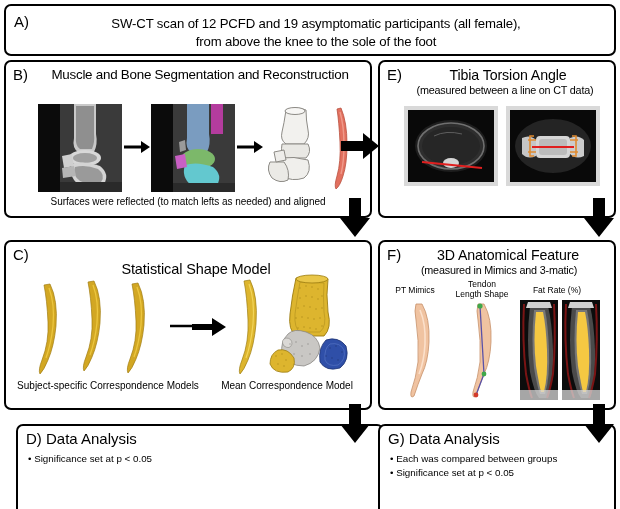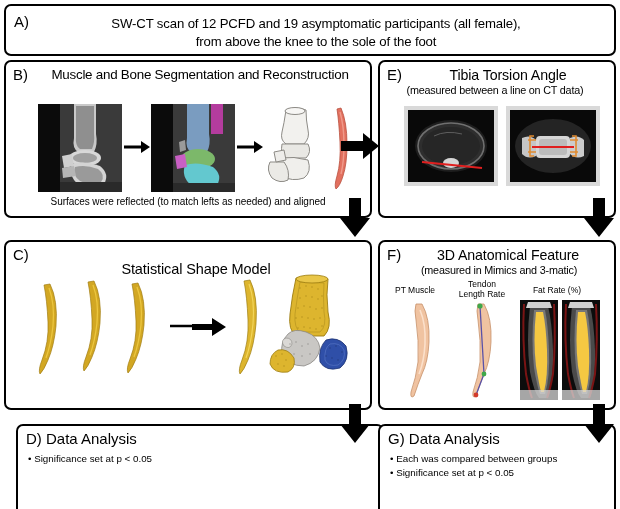--- a/index.html
+++ b/index.html
@@ -90,21 +90,21 @@
   #panelD { left: 16px; top: 424px; width: 368px; height: 91px; padding-left: 27px; }
   #panelD .d-head { position: absolute; left: 8px; top: 4px; font-size: 15px; }
   #panelD ul { position: absolute; left: 10px; top: 26px; list-style: none; }
   #panelD li { font-size: 9.8px; line-height: 1.38; white-space: nowrap; }
   #panelD li::before { content: "• "; }
 
   
   #panelE { left: 378px; top: 60px; width: 238px; height: 158px; }
   #panelE .panel-letter { left: 7px; top: 5px; }
   #panelE .e-title { position: absolute; left: 24px; top: 5px; width: 208px; font-size: 14.2px; }
-  #panelE .e-sub { position: absolute; left: 2px; top: 22px; width: 226px; font-size: 10.8px; letter-spacing: -0.2px;}
+  #panelE .e-sub { position: absolute; left: 12px; top: 22px; width: 226px; font-size: 10.8px; letter-spacing: -0.2px;}
 
   
   #panelF { left: 378px; top: 240px; width: 238px; height: 170px; }
   #panelF .panel-letter { left: 7px; top: 5px; }
   #panelF .f-title { position: absolute; left: 24px; top: 5px; width: 208px; font-size: 14.2px; }
   #panelF .f-sub { position: absolute; left: 4px; top: 22px; width: 230px; font-size: 10.8px; letter-spacing: -0.2px;}
 
   
   #panelG { left: 378px; top: 424px; width: 238px; height: 94px; }
   #panelG .g-head { position: absolute; left: 8px; top: 4px; font-size: 15px; }
@@ -319,32 +319,34 @@
         <circle cx="56" cy="70" r="0.7"></circle>
           <circle cx="62" cy="68" r="0.7"></circle>
           <circle cx="68" cy="72" r="0.7"></circle>
         <circle cx="74" cy="70" r="0.7"></circle>
           <circle cx="60" cy="80" r="0.7"></circle>
           <circle cx="68" cy="82" r="0.7"></circle>
         <circle cx="76" cy="80" r="0.7"></circle>
       </g>
     </svg>
 
+    <div class="cap-left">Subject-specific Correspondence Models</div>
+    <div class="cap-right">Mean Correspondence Model</div>
   </div>
 
   <div class="panel" id="panelF">
     <div class="panel-letter">F)</div>
     <div class="panel-title f-title">3D Anatomical Feature</div>
     <div class="panel-sub f-sub">(measured in Mimics and 3-matic)</div>
 
-    <div class="minicap" style="left:4px; top:44px; width:62px;">PT Muscle</div>
+    <div class="minicap" style="left:4px; top:44px; width:62px;">PT Mimics</div>
 
     <div class="minicap" style="left:68px; top:38px; width:68px;">
       <div>Tendon</div>
-      <div>Length Rate</div>
+      <div>Length Shape</div>
     </div>
 
     <div class="minicap" style="left:140px; top:44px; width:74px;">Fat Rate (%)</div>
 
     <svg style="position:absolute; left:12px; top:58px;" width="50" height="100" viewBox="0 0 50 100">
       <path d="M30 4 Q38 18 37 42 Q36 62 30 74 Q26 84 22 96 Q18 99 19 92 Q24 78 26 62 Q27 40 24 20 Q22 10 24 4 Z" fill="#f0c3a1" stroke="#c7906a" stroke-width="0.8"></path>
       <path d="M28 10 Q34 24 33 44 Q32 62 27 74" fill="none" stroke="#fbe0cb" stroke-width="1.6"></path>
     </svg>
 
     <svg style="position:absolute; left:74px; top:58px;" width="56" height="100" viewBox="0 0 56 100">

